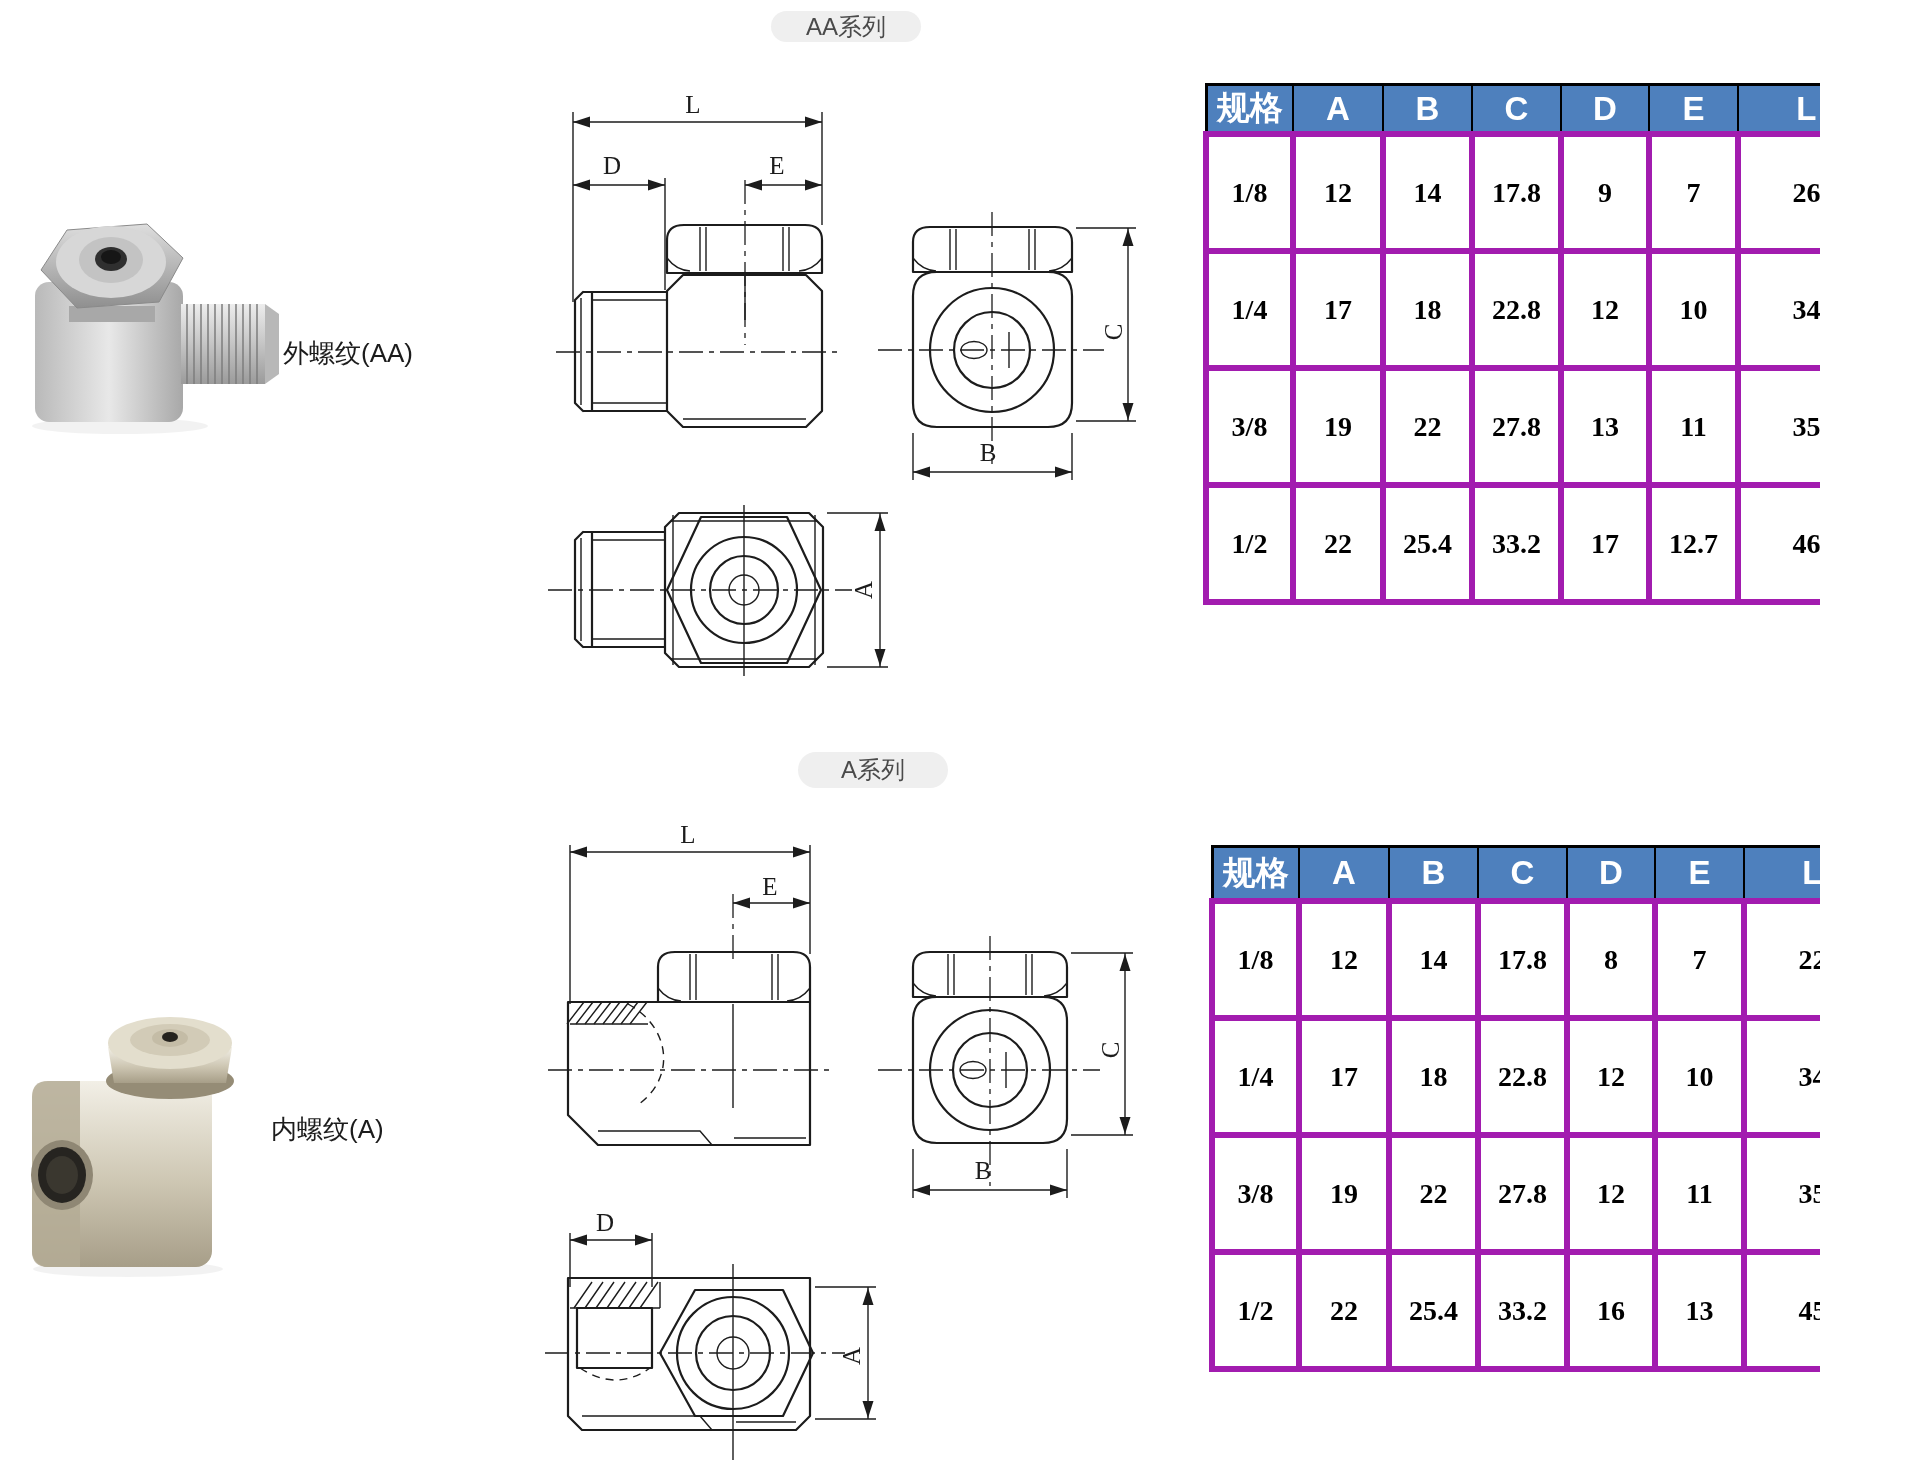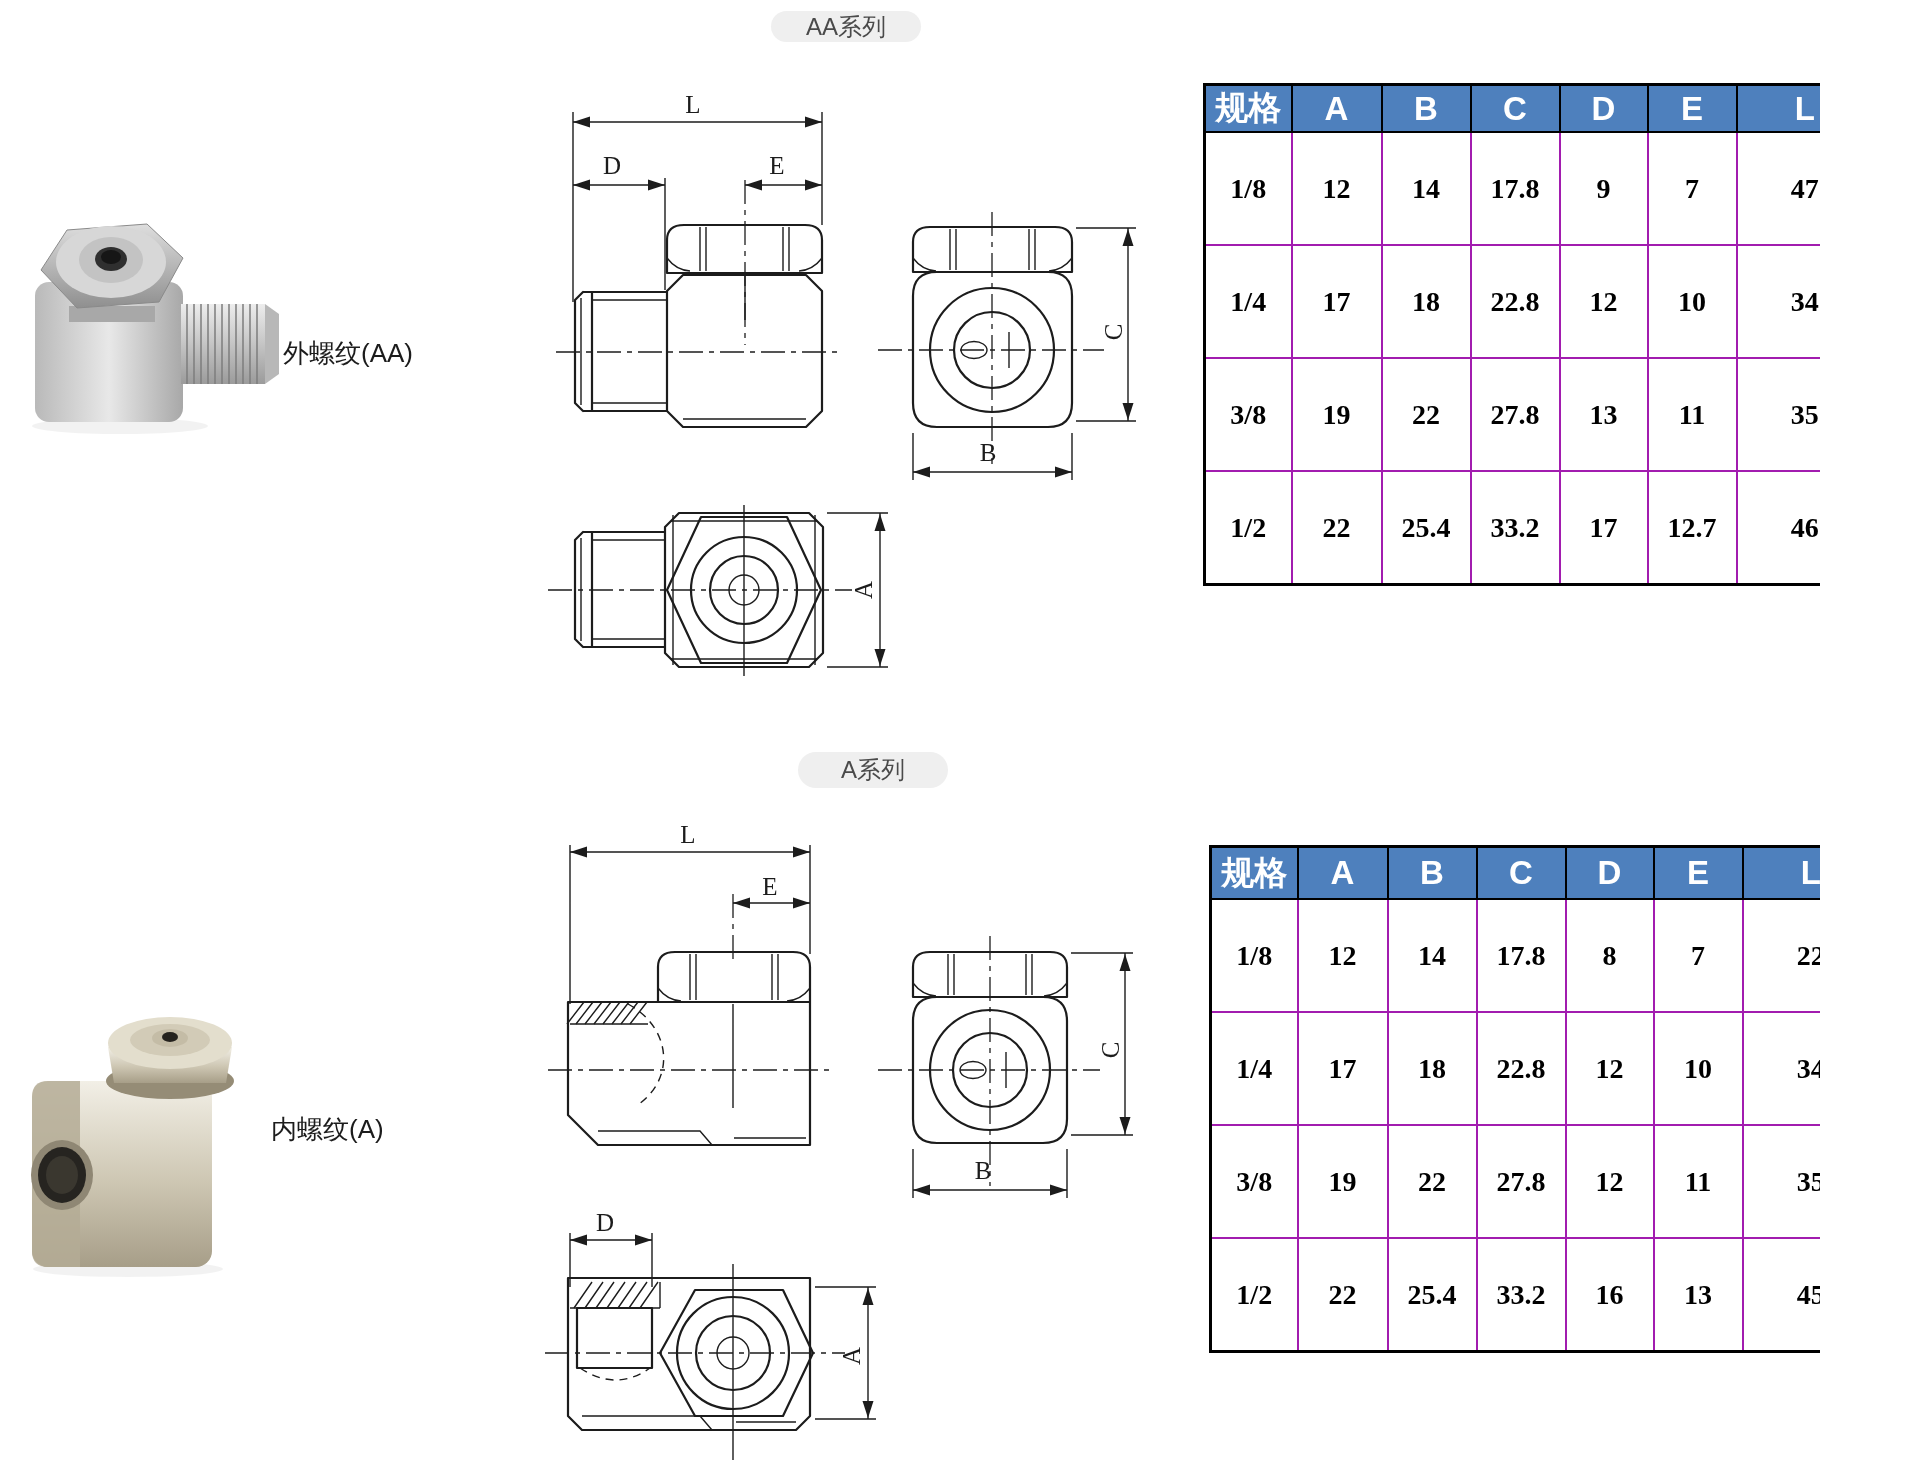--- a/index.html
+++ b/index.html
@@ -6,21 +6,21 @@
   .page{position:relative;width:1820px;height:1470px;background:#ffffff;overflow:hidden;
         font-family:"Liberation Sans",sans-serif;}
   .abs{position:absolute;}
   .pill{position:absolute;background:#efefef;border-radius:18px;display:flex;
         align-items:center;justify-content:center;color:#4a4a4a;font-size:24px;}
   .photo-label{position:absolute;color:#1c1c1c;font-size:26px;white-space:nowrap;}
   .spec-table{position:absolute;border-collapse:collapse;table-layout:fixed;
               text-align:center;border:3px solid #000;background:#fff;}
   .spec-table th{background:#4e80bd;color:#fff;border:2px solid #000;font-weight:bold;
                  font-size:33px;font-family:Liberation Sans, sans-serif;padding:0;}
-  .spec-table td{border:2px solid #a21caf;font-weight:bold;font-size:28px;color:#000;
+  .spec-table td{border:6px solid #a21caf;font-weight:bold;font-size:28px;color:#000;
                  font-family:"Liberation Serif",serif;padding:0;margin-left:11px;}
   #t1 th{height:44px;} #t1 td{height:111px;}
   #t2 th{height:50px;} #t2 td{height:111px;}
   svg.drawings{position:absolute;left:0;top:0;}
   .ol{stroke:#1c1c1c;stroke-width:2.2;fill:none;stroke-linejoin:round;stroke-linecap:round;}
   .tn{stroke:#1c1c1c;stroke-width:1.4;fill:none;}
   .cl{stroke:#1c1c1c;stroke-width:1.3;fill:none;stroke-dasharray:24 6 5 6;}
   .dsh{stroke:#1c1c1c;stroke-width:1.4;fill:none;stroke-dasharray:8 6;}
   .arr{fill:#1c1c1c;stroke:none;}
   .dimtext{font-family:"Liberation Serif",serif;font-size:25px;fill:#1c1c1c;
@@ -237,21 +237,21 @@
       </tr>
     </thead>
     <tbody>
       <tr>
         <td>1/8</td>
         <td>12</td>
         <td>14</td>
         <td>17.8</td>
         <td>9</td>
         <td>7</td>
-        <td>47</td>
+        <td>26</td>
       </tr>
       <tr>
         <td>1/4</td>
         <td>17</td>
         <td>18</td>
         <td>22.8</td>
         <td>12</td>
         <td>10</td>
         <td>34</td>
       </tr>

